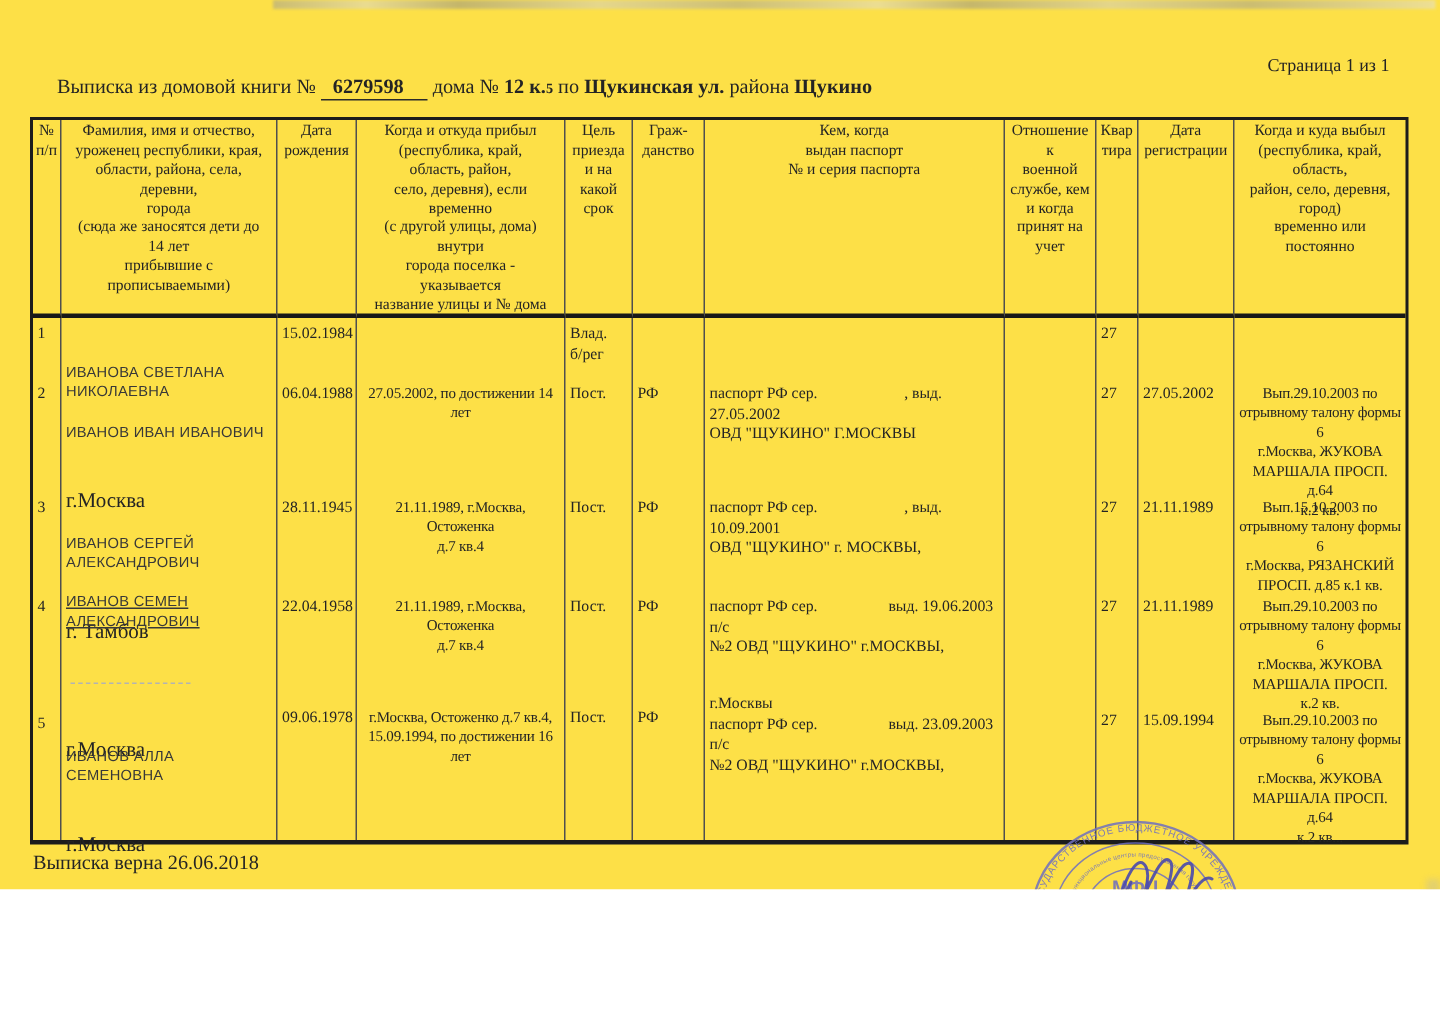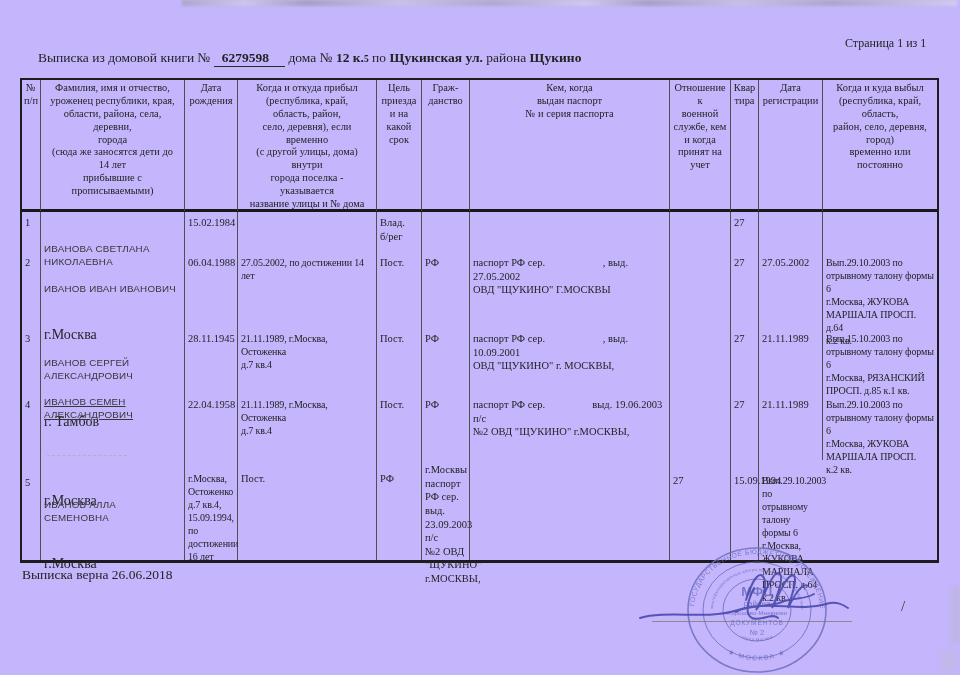--- a/index.html
+++ b/index.html
@@ -1,16 +1,16 @@
 <!DOCTYPE html>
 <html><head>
 <meta charset="utf-8">
 <style>
   html,body{margin:0;padding:0;}
-  .page{position:relative;width:960px;height:675px;background:#c4b5fd;overflow:hidden;
+  .page{position:relative;width:960px;height:593px;background:#fde047;overflow:hidden;
         font-family:"Liberation Serif","DejaVu Serif",serif;color:#242424;}
   
   .art-top{position:absolute;left:182px;top:0;width:775px;height:6px;opacity:.5;filter:blur(1px);
     background:linear-gradient(90deg,#9a9a9a 0%,#d8d8d8 8%,#8d8d8d 16%,#cfcfcf 28%,#a0a0a0 40%,#dcdcdc 52%,#8f8f8f 60%,#cccccc 72%,#9b9b9b 84%,#e0e0e0 100%);}
   .art-right{position:absolute;right:0;top:586px;width:9px;height:58px;background:#b5b5b5;opacity:.35;filter:blur(2px);}
   .art-right2{position:absolute;right:3px;top:650px;width:16px;height:20px;background:#c0c0c0;opacity:.3;filter:blur(2px);}
 
   .page-label{position:absolute;left:845px;top:36px;font-size:12px;}
   .doc-title{position:absolute;left:38px;top:50px;font-size:13.5px;white-space:nowrap;}
   .doc-title b{font-weight:bold;text-align:right;}
@@ -22,21 +22,21 @@
        grid-template-rows:132px 38px 74px 64px 72px 100px;
        border:2px solid #1c1c1c;border-bottom-width:3px;}
   .hc{border-right:1px solid #4f4f4f;border-bottom:3px solid #181818;text-align:center;
       font-size:10.4px;line-height:1.24;padding:2px 1px 0 1px;white-space:pre-wrap;overflow:hidden;}
   .c{border-right:1px solid #4f4f4f;font-size:10.5px;line-height:1.3;padding:3px 3px 0 3px;
      white-space:pre-wrap;overflow:visible;}
   .nr{border-right:none;}
   .nm{font-family:"Liberation Sans","DejaVu Sans",sans-serif;font-size:9.8px;line-height:1.3;
       color:#383838;letter-spacing:.2px;white-space:pre-wrap;}
   .org{font-size:14px;margin-top:3px;white-space:pre-wrap;}
-  .sm{font-size:10px;letter-spacing:-.15px;}
+  .sm{font-size:10px;letter-spacing:-.15px;text-align:center;}
   .pt4{padding-top:4px}.pt6{padding-top:6px}.pt8{padding-top:8px}.pt10{padding-top:10px}
   .pt12{padding-top:12px}.pt14{padding-top:14px}.pt16{padding-top:16px}
   .lift{margin-top:-22px;text-decoration:underline;}
   .erase{width:80px;border-top:1px dashed #b3b3b3;margin:6px 0 6px 3px;height:0;}
 
   .verified{position:absolute;left:22px;top:567px;font-size:13.5px;}
   .specialist{position:absolute;left:382px;top:603px;font-size:13.5px;}
   .sig-line{position:absolute;left:652px;top:621px;width:200px;border-top:1px solid #8a8a8a;}
   .slash{position:absolute;left:901px;top:598px;font-size:15px;color:#3a3a3a;}
   .stamp-wrap{position:absolute;left:684px;top:544px;width:146px;height:132px;}
@@ -195,20 +195,21 @@
 отрывному талону формы 6
 г.Москва, ЖУКОВА
 МАРШАЛА ПРОСП.
 к.2 кв.</div>
 
     <div class="c pt16">5</div>
     <div class="c pt12">
       <div class="nm">ИВАНОВ АЛЛА СЕМЕНОВНА</div>
       <div class="org">г.Москва</div>
     </div>
+    <div class="c pt12">09.06.1978</div>
     <div class="c pt12 sm">г.Москва, Остоженко д.7 кв.4,
 15.09.1994, по достижении 16 лет</div>
     <div class="c pt12">Пост.</div>
     <div class="c pt12">РФ</div>
     <div class="c">г.Москвы
 паспорт РФ сер.                  выд. 23.09.2003 п/с
 №2 ОВД "ЩУКИНО" г.МОСКВЫ,</div>
     <div class="c pt12"></div>
     <div class="c pt14">27</div>
     <div class="c pt14">15.09.1994</div>

